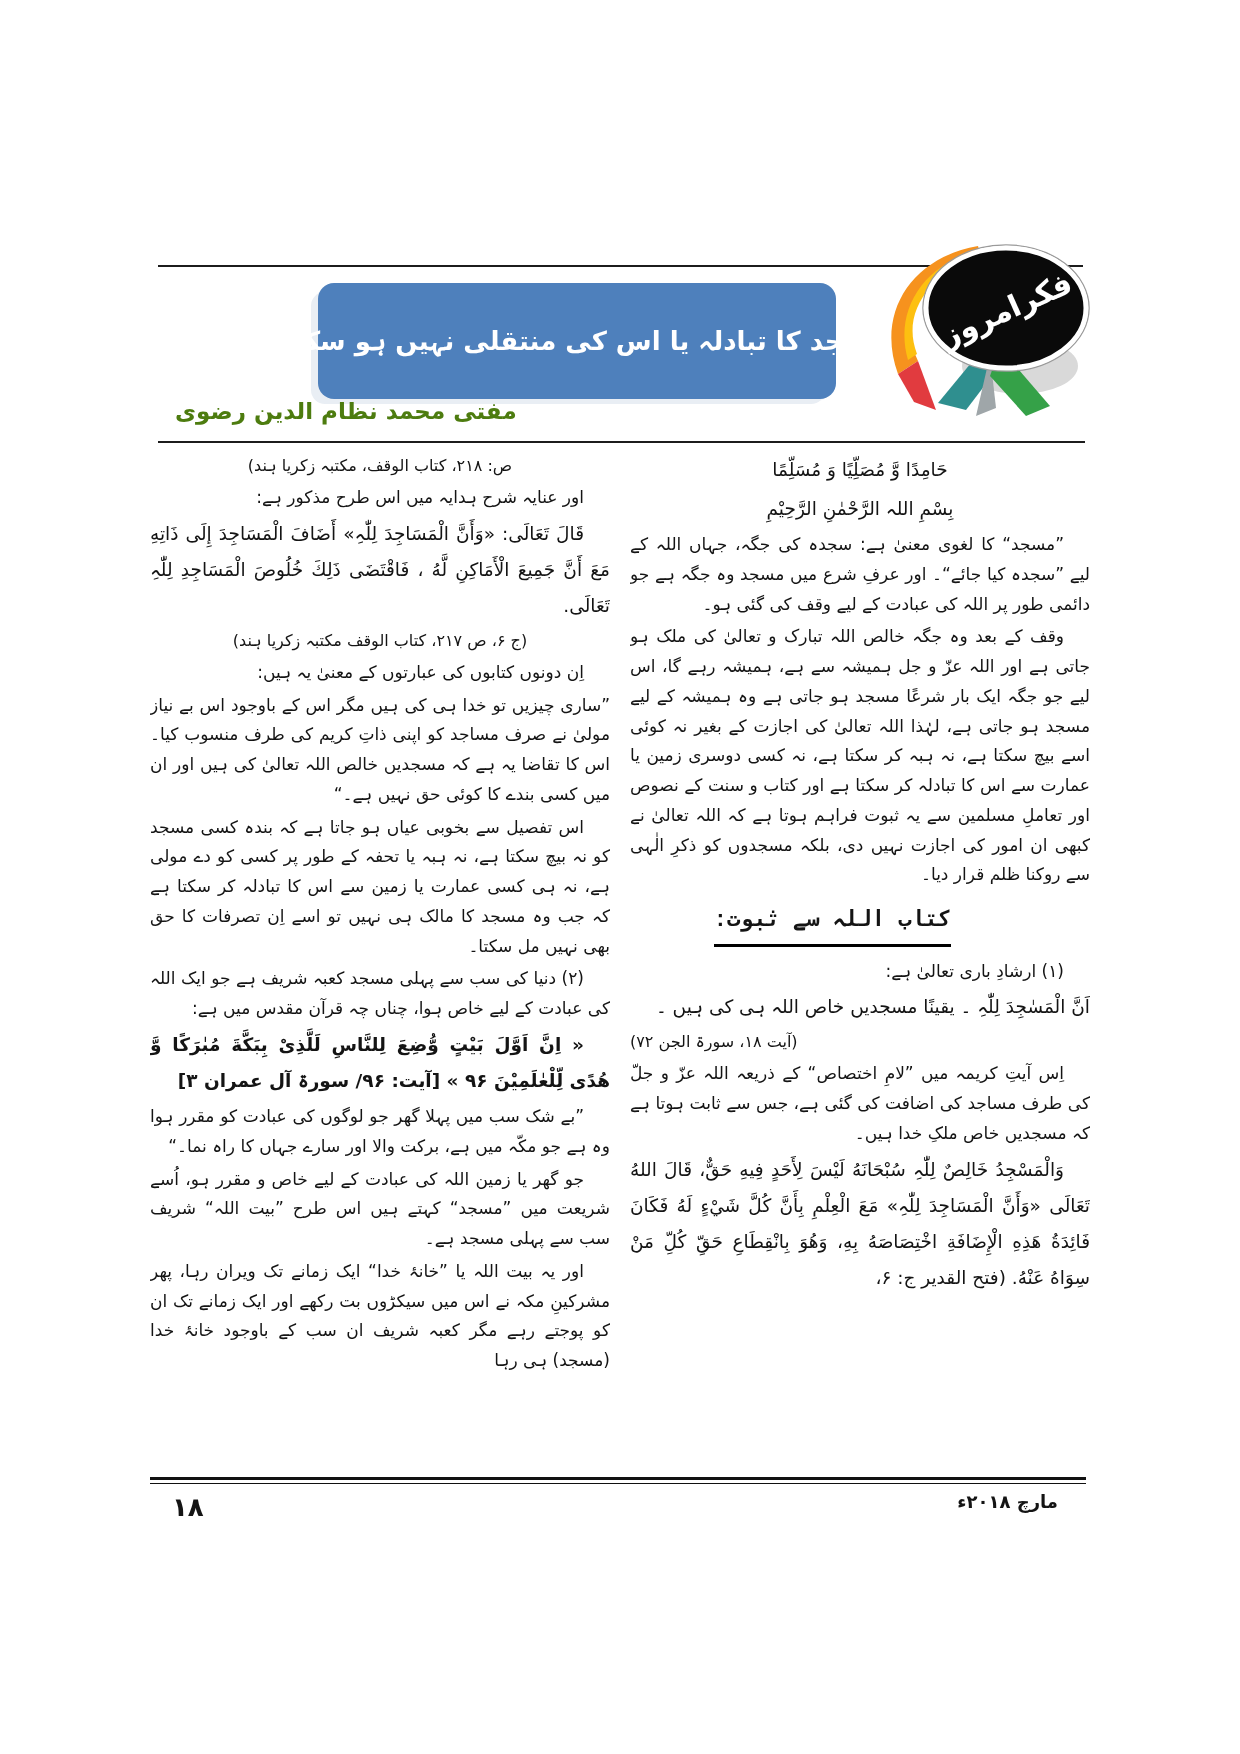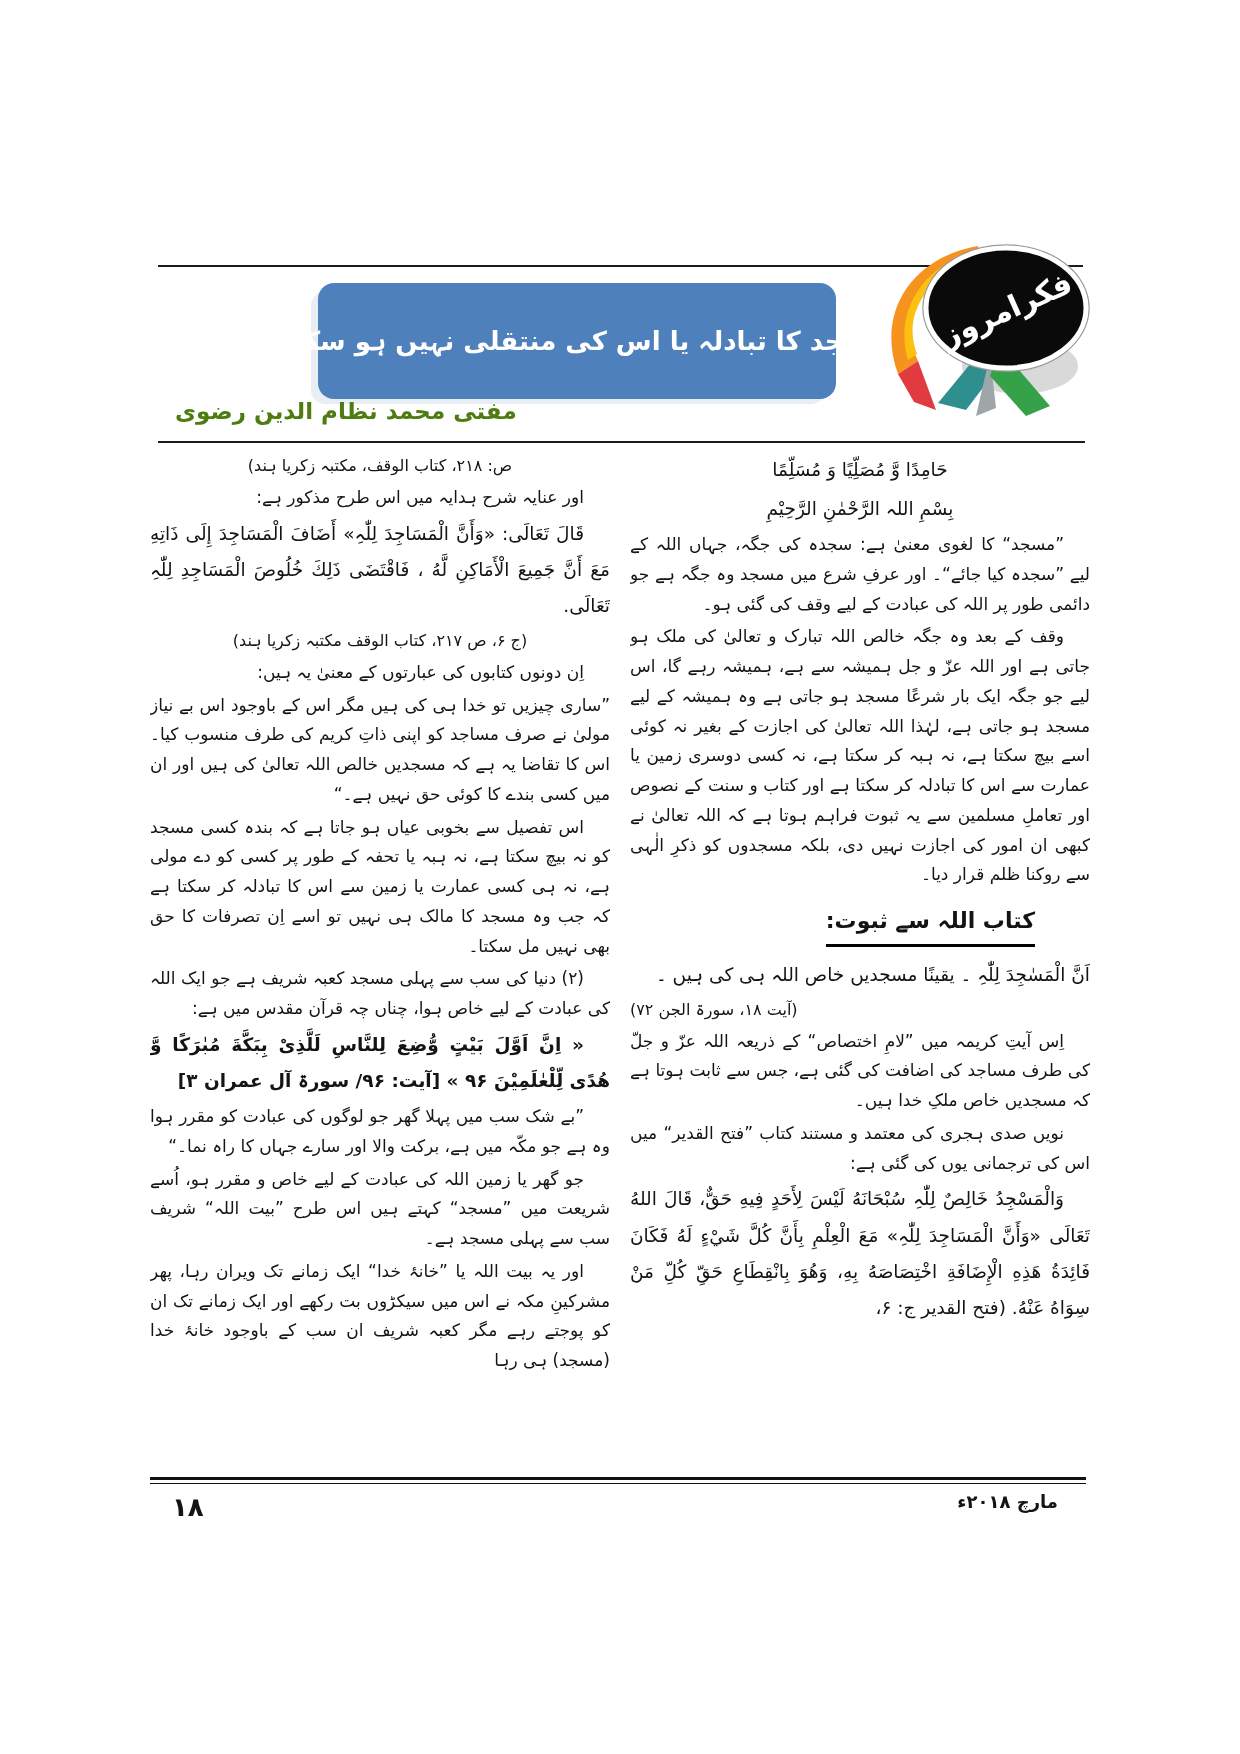--- a/index.html
+++ b/index.html
@@ -38,21 +38,21 @@
   }
   #col-right{left:630px;}
   #col-left{left:150px;}
   .block{margin:0 0 3px 0;}
   .center{text-align:center;}
   .indent{text-indent:26px;}
   .arabic{font-size:18.5px;line-height:1.95;}
   .quran{font-size:18.5px;line-height:1.95;font-weight:bold;}
   .cite-left{text-align:left;font-size:16px;}
   .cite-center{text-align:center;font-size:16px;}
-  .heading-line{text-align:right;padding-right:55px;margin:12px 0 10px 0;text-indent:0;}
+  .heading-line{text-align:center;padding-right:55px;margin:12px 0 10px 0;text-indent:0;font-family:Liberation Mono, monospace;}
   .heading-text{
     font-weight:bold;font-size:22px;display:inline-block;
     border-bottom:3px solid #000;padding-bottom:3px;
   }
 
   
   #footer-rule{
     position:absolute;left:150px;top:1477px;width:936px;height:7px;
     border-top:3px solid #111;border-bottom:1px solid #111;box-sizing:border-box;
   }
@@ -102,24 +102,24 @@
   <div id="header-rule" class="rule"></div>
 
   <div id="col-right" class="col">
     <div class="block center arabic">حَامِدًا وَّ مُصَلِّیًا وَ مُسَلِّمًا</div>
     <div class="block center arabic">بِسْمِ اللہ الرَّحْمٰنِ الرَّحِیْمِ</div>
     <div class="block indent">”مسجد“ کا لغوی معنیٰ ہے: سجدہ کی جگہ، جہاں اللہ کے لیے ”سجدہ کیا جائے“۔ اور عرفِ شرع میں مسجد وہ جگہ ہے جو دائمی طور پر اللہ کی عبادت کے لیے وقف کی گئی ہو۔</div>
     <div class="block indent">وقف کے بعد وہ جگہ خالص اللہ تبارک و تعالیٰ کی ملک ہو جاتی ہے اور اللہ عزّ و جل ہمیشہ سے ہے، ہمیشہ رہے گا، اس لیے جو جگہ ایک بار شرعًا مسجد ہو جاتی ہے وہ ہمیشہ کے لیے مسجد ہو جاتی ہے، لہٰذا اللہ تعالیٰ کی اجازت کے بغیر نہ کوئی اسے بیچ سکتا ہے، نہ ہبہ کر سکتا ہے، نہ کسی دوسری زمین یا عمارت سے اس کا تبادلہ کر سکتا ہے اور کتاب و سنت کے نصوص اور تعاملِ مسلمین سے یہ ثبوت فراہم ہوتا ہے کہ اللہ تعالیٰ نے کبھی ان امور کی اجازت نہیں دی، بلکہ مسجدوں کو ذکرِ الٰہی سے روکنا ظلم قرار دیا۔</div>
     <div class="block heading-line">
       <span class="heading-text">کتاب اللہ سے ثبوت:</span>
     </div>
+    <div class="block indent">(۱) ارشادِ باری تعالیٰ ہے:</div>
     <div class="block arabic">اَنَّ الْمَسٰجِدَ لِلّٰہِ ۔ یقینًا مسجدیں خاص اللہ ہی کی ہیں ۔</div>
     <div class="block cite-left">(آیت ۱۸، سورۃ الجن ۷۲)</div>
     <div class="block indent">اِس آیتِ کریمہ میں ”لامِ اختصاص“ کے ذریعہ اللہ عزّ و جلّ کی طرف مساجد کی اضافت کی گئی ہے، جس سے ثابت ہوتا ہے کہ مسجدیں خاص ملکِ خدا ہیں۔</div>
-    <div class="block indent">نویں صدی ہجری کی معتمد و مستند کتاب ”فتح القدیر“ میں اس کی ترجمانی یوں کی گئی ہے:</div>
     <div class="block arabic indent">وَالْمَسْجِدُ خَالِصٌ لِلّٰہِ سُبْحَانَهُ لَيْسَ لِأَحَدٍ فِيهِ حَقٌّ، قَالَ اللهُ تَعَالَى «وَأَنَّ الْمَسَاجِدَ لِلّٰہِ» مَعَ الْعِلْمِ بِأَنَّ كُلَّ شَيْءٍ لَهُ فَكَانَ فَائِدَةُ هَذِهِ الْإِضَافَةِ اخْتِصَاصَهُ بِهِ، وَهُوَ بِانْقِطَاعِ حَقِّ كُلِّ مَنْ سِوَاهُ عَنْهُ. (فتح القدير ج: ۶،</div>
   </div>
 
   <div id="col-left" class="col">
     <div class="block cite-center">ص: ۲۱۸، کتاب الوقف، مکتبہ زکریا ہند)</div>
     <div class="block indent">اور عنایہ شرح ہدایہ میں اس طرح مذکور ہے:</div>
     <div class="block arabic indent">قَالَ تَعَالَى: «وَأَنَّ الْمَسَاجِدَ لِلّٰہِ» أَضَافَ الْمَسَاجِدَ إِلَى ذَاتِهِ مَعَ أَنَّ جَمِيعَ الْأَمَاكِنِ لَّهُ ، فَاقْتَضَى ذَلِكَ خُلُوصَ الْمَسَاجِدِ لِلّٰہِ تَعَالَى.</div>
     <div class="block cite-center">(ج ۶، ص ۲۱۷، کتاب الوقف مکتبہ زکریا ہند)</div>
     <div class="block indent">اِن دونوں کتابوں کی عبارتوں کے معنیٰ یہ ہیں:</div>
     <div class="block">”ساری چیزیں تو خدا ہی کی ہیں مگر اس کے باوجود اس بے نیاز مولیٰ نے صرف مساجد کو اپنی ذاتِ کریم کی طرف منسوب کیا۔ اس کا تقاضا یہ ہے کہ مسجدیں خالص اللہ تعالیٰ کی ہیں اور ان میں کسی بندے کا کوئی حق نہیں ہے۔“</div>

